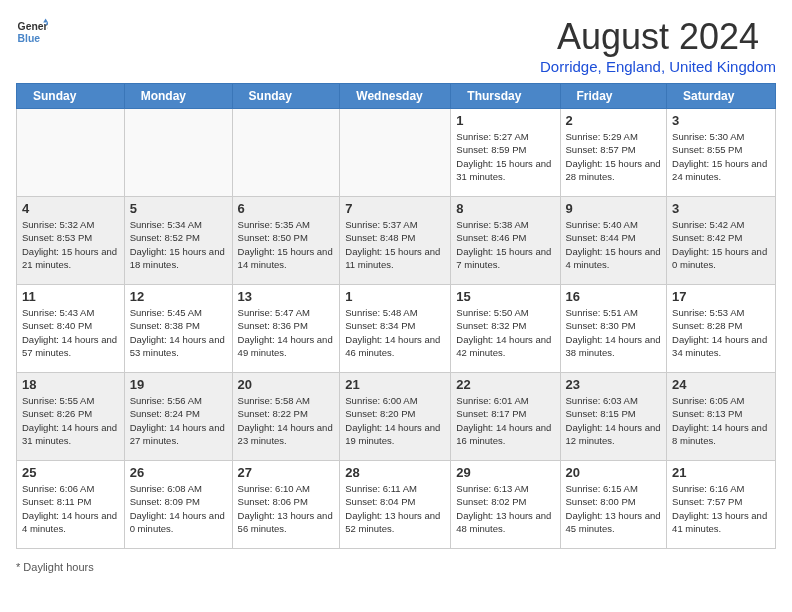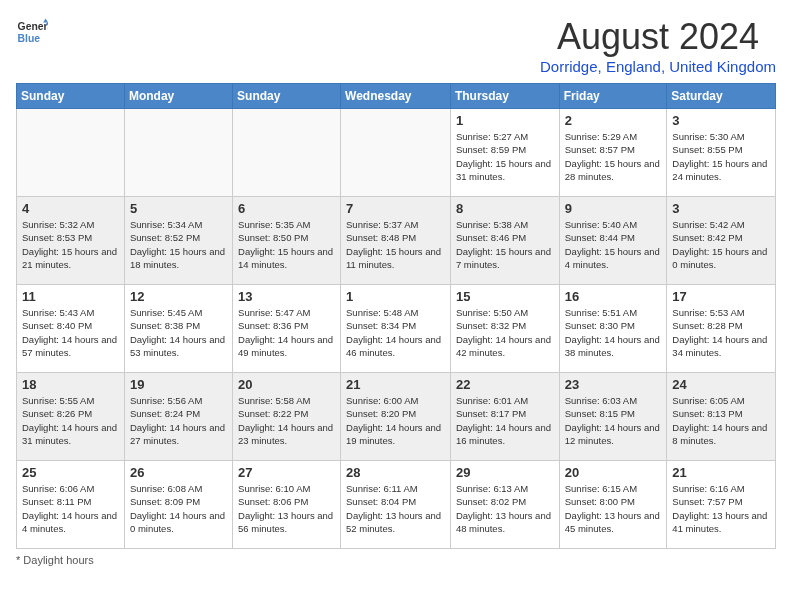--- a/index.html
+++ b/index.html
@@ -38,21 +38,21 @@
       color: #1d4ed8;
     }
     .calendar-table {
       width: 100%;
       border-collapse: collapse;
       font-size: 10.5px;
     }
     .calendar-table th {
       background-color: #4a86c8;
       color: #fff;
-      padding: 5px 4px;
+      padding: 5px 16px;
       text-align: left;
       font-size: 12px;
       border: 1px solid #3a76b8;
     }
     .calendar-table td {
       border: 1px solid #ccc;
       padding: 4px 5px;
       vertical-align: top;
       background: #fff;
       min-height: 80px;
@@ -68,21 +68,21 @@
       color: #333;
       display: block;
       margin-bottom: 2px;
     }
     .cell-text {
       font-size: 9.5px;
       color: #333;
       line-height: 1.4;
     }
     .footer-note {
-      margin-top: 5px;
+      margin-top: 12px;
       font-size: 11px;
       color: #555;
     }
     tr:nth-child(even) td:not(.empty) {
       background: #f4f4f4;
     }
     .calendar-table tbody tr:nth-child(odd) td {
       background: #fff;
     }
     .calendar-table tbody tr:nth-child(even) td {

